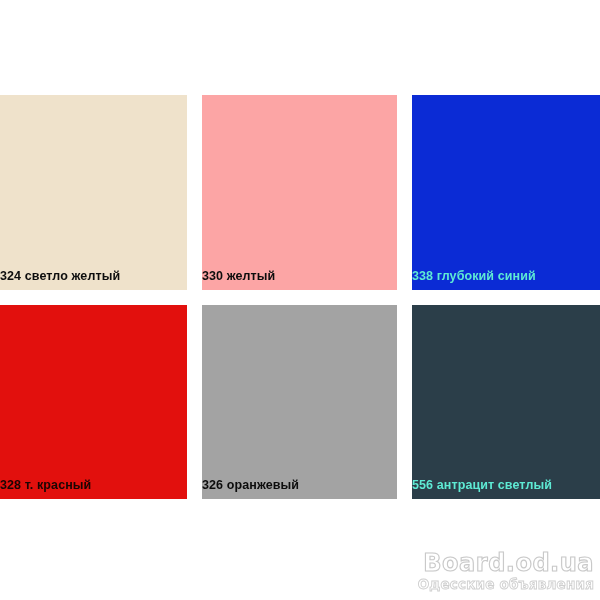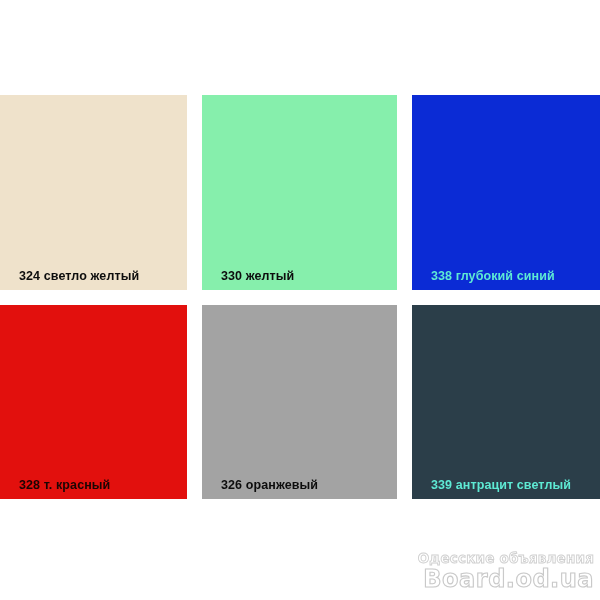--- a/index.html
+++ b/index.html
@@ -25,21 +25,21 @@
   }
 
   .swatch {
     position: absolute;
     box-sizing: border-box;
     overflow: hidden;
   }
 
   .swatch-label {
     position: absolute;
-    left: 19px;
+    left: 0;
     bottom: 7px;
     font-family: "Liberation Sans", sans-serif;
     font-size: 12.5px;
     font-weight: bold;
     line-height: 14px;
     letter-spacing: 0.1px;
     white-space: nowrap;
     color: #1a1a1a;
   }
 
@@ -96,38 +96,38 @@
 </style>
 </head>
 <body>
 
 <div id="swatch-board" style="background: rgb(255, 255, 255);">
 
   <div class="swatch" id="swatch-324" style="background: rgb(239, 226, 203);">
     <span class="swatch-label light-text">324 светло желтый</span>
   </div>
 
-  <div class="swatch" id="swatch-330" style="background: #86efac;">
+  <div class="swatch" id="swatch-330" style="background: #fca5a5;">
     <span class="swatch-label light-text">330 желтый</span>
   </div>
 
   <div class="swatch" id="swatch-338" style="background: rgb(11, 43, 213);">
     <span class="swatch-label on-dark">338 глубокий синий</span>
   </div>
 
   <div class="swatch" id="swatch-328" style="background: rgb(226, 16, 13);">
     <span class="swatch-label on-red">328 т. красный</span>
   </div>
 
   <div class="swatch" id="swatch-326" style="background: #a3a3a3;">
     <span class="swatch-label light-text">326 оранжевый</span>
   </div>
 
   <div class="swatch" id="swatch-339" style="background: rgb(43, 62, 73);">
-    <span class="swatch-label on-dark">339 антрацит светлый</span>
+    <span class="swatch-label on-dark">556 антрацит светлый</span>
   </div>
 
   <div id="watermark">
+    <div id="watermark-title">Board.od.ua</div>
     <div id="watermark-subtitle">Одесские объявления</div>
-    <div id="watermark-title">Board.od.ua</div>
   </div>
 
 </div>
 
 </body></html>

